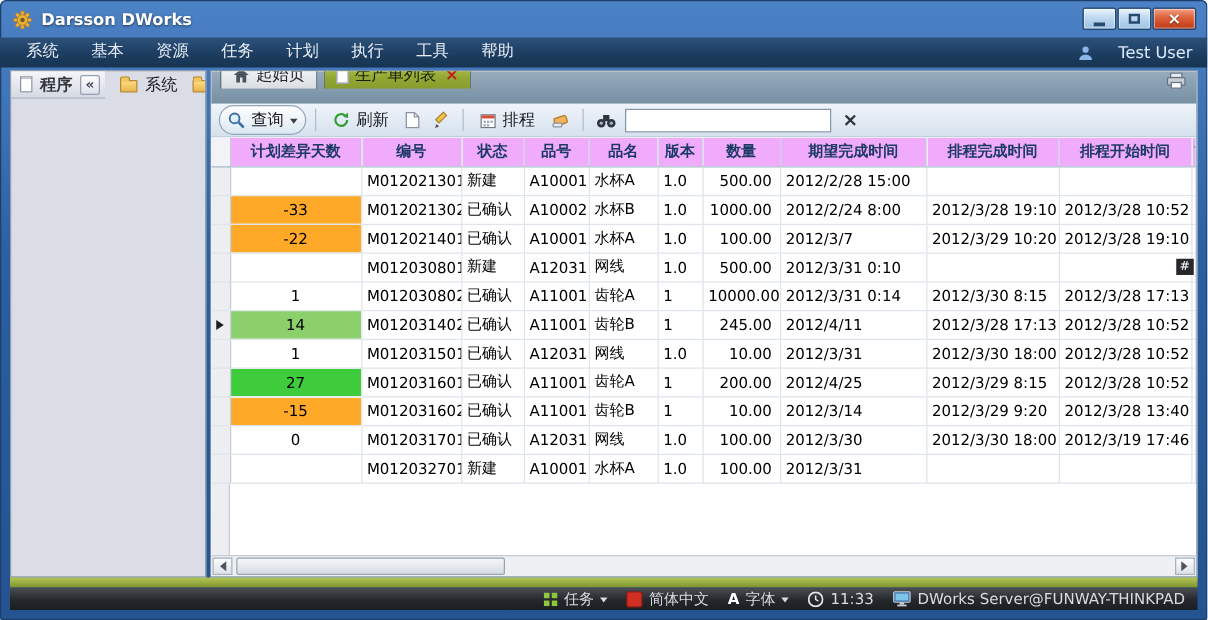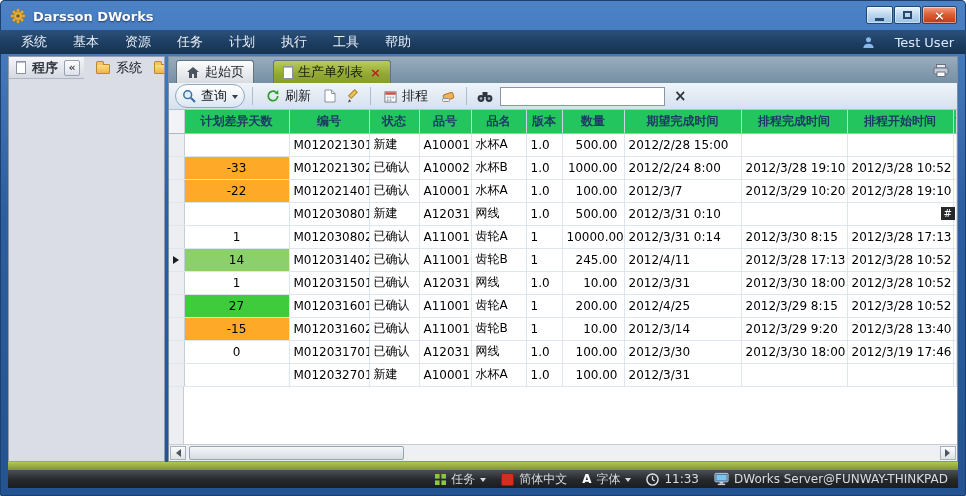--- a/index.html
+++ b/index.html
@@ -52,42 +52,42 @@
   .ico-page{flex:none;width:10px;height:13px;background:#fff;border:1px solid #8b94a3;
     box-shadow:0 3px 0 -2px #b8c0cc inset,0 6px 0 -5px #b8c0cc inset}
   .ico-page.on-dark{border-color:#e6e9ee}
   .caret{width:0;height:0;border:3px solid transparent;border-top:4px solid #3a3f47;margin-top:4px}
   .caret.light{border-top-color:#d7dade}
 
   
   .main{position:absolute;left:168px;top:56px;width:790px;bottom:34px;display:flex;flex-direction:column;
     background:#fff;border:1px solid #7e90a4;overflow:hidden}
 
-  .tabbar{height:26px;flex:none;background:linear-gradient(#98acbd,#758fa3);display:flex;align-items:flex-end;gap:19px;padding:3px 8px 0 7px}
+  .tabbar{height:26px;flex:none;background:linear-gradient(#98acbd,#758fa3);display:flex;align-items:flex-end;gap:5px;padding:3px 8px 12px 7px}
   .tab{height:23px;display:flex;align-items:center;gap:5px;padding:0 9px;border:1px solid #64747f;border-bottom:none;
     border-radius:3px 3px 0 0;font-size:13px;cursor:default}
   .tab.home-tab{background:linear-gradient(#fcfdfe,#d8dce1);color:#22262c}
   .tab.active{background:linear-gradient(#bacd59,#92a833 60%,#879c2e);color:#171f08}
   .tab-close{color:#c01d1d;font-weight:bold;font-size:13px;margin-left:2px;line-height:1}
   .tabbar-right{margin-left:auto;align-self:center;margin-bottom:3px;display:flex;align-items:center}
 
   .toolbar{height:27px;flex:none;background:linear-gradient(#eff4fa,#d6e1ee);border-bottom:1px solid #b2c2d3;
     display:flex;align-items:center;gap:4px;padding:0 6px;font-size:13px;color:#16181c}
   .tb-btn{display:flex;align-items:center;gap:5px;padding:2px 6px;border-radius:12px;cursor:default}
   .tb-btn.bordered{border:1px solid #93a7bc;background:linear-gradient(#ffffff,#dce7f2)}
   .tb-icon-btn{display:flex;align-items:center;padding:2px 3px;cursor:default}
   .tb-sep{width:1px;height:18px;background:#aebecf;margin:0 3px;flex:none}
   .tb-input{width:165px;height:19px;border:1px solid #8797a9;background:#fff;padding:0 4px;font:inherit;font-size:12px}
   .tb-clear{font-weight:bold;color:#2e333b;font-size:15px;padding:0 5px;line-height:1;cursor:default}
 
   
   .gridwrap{flex:1;position:relative;overflow:hidden;background:#fff}
   .gutter-fill{position:absolute;left:0;top:0;bottom:0;width:15px;background:#eceef2;border-right:1px solid #c6cdd8}
   table{border-collapse:collapse;table-layout:fixed;width:100%;position:relative}
-  th{height:23px;font-size:12px;font-weight:bold;color:#1c3a63;background:#22c55e;
+  th{height:23px;font-size:12px;font-weight:bold;color:#1c3a63;background:#f0abfc;
     border-right:1px solid #ccd6e2;border-bottom:1px solid #a9b9ca;text-align:center;white-space:nowrap;overflow:hidden;padding:0 2px}
   th.th-gutter{background:#f2f3f6;border-right:1px solid #c6cdd8}
   td{height:23px;font-size:12px;color:#000;border-right:1px solid #dfe5ec;border-bottom:1px solid #dfe5ec;
     padding:0 4px;white-space:nowrap;overflow:hidden;background:#fff}
   td.gutter{background:#eceef2;border-right:1px solid #c6cdd8;padding:0;text-align:center}
   td.diff{text-align:center}
   td.qty{text-align:right;padding-right:6px}
   td.neg{background:#ffa928}
   td.pos1{background:#8cd06c}
   td.pos2{background:#3ecb3c}

